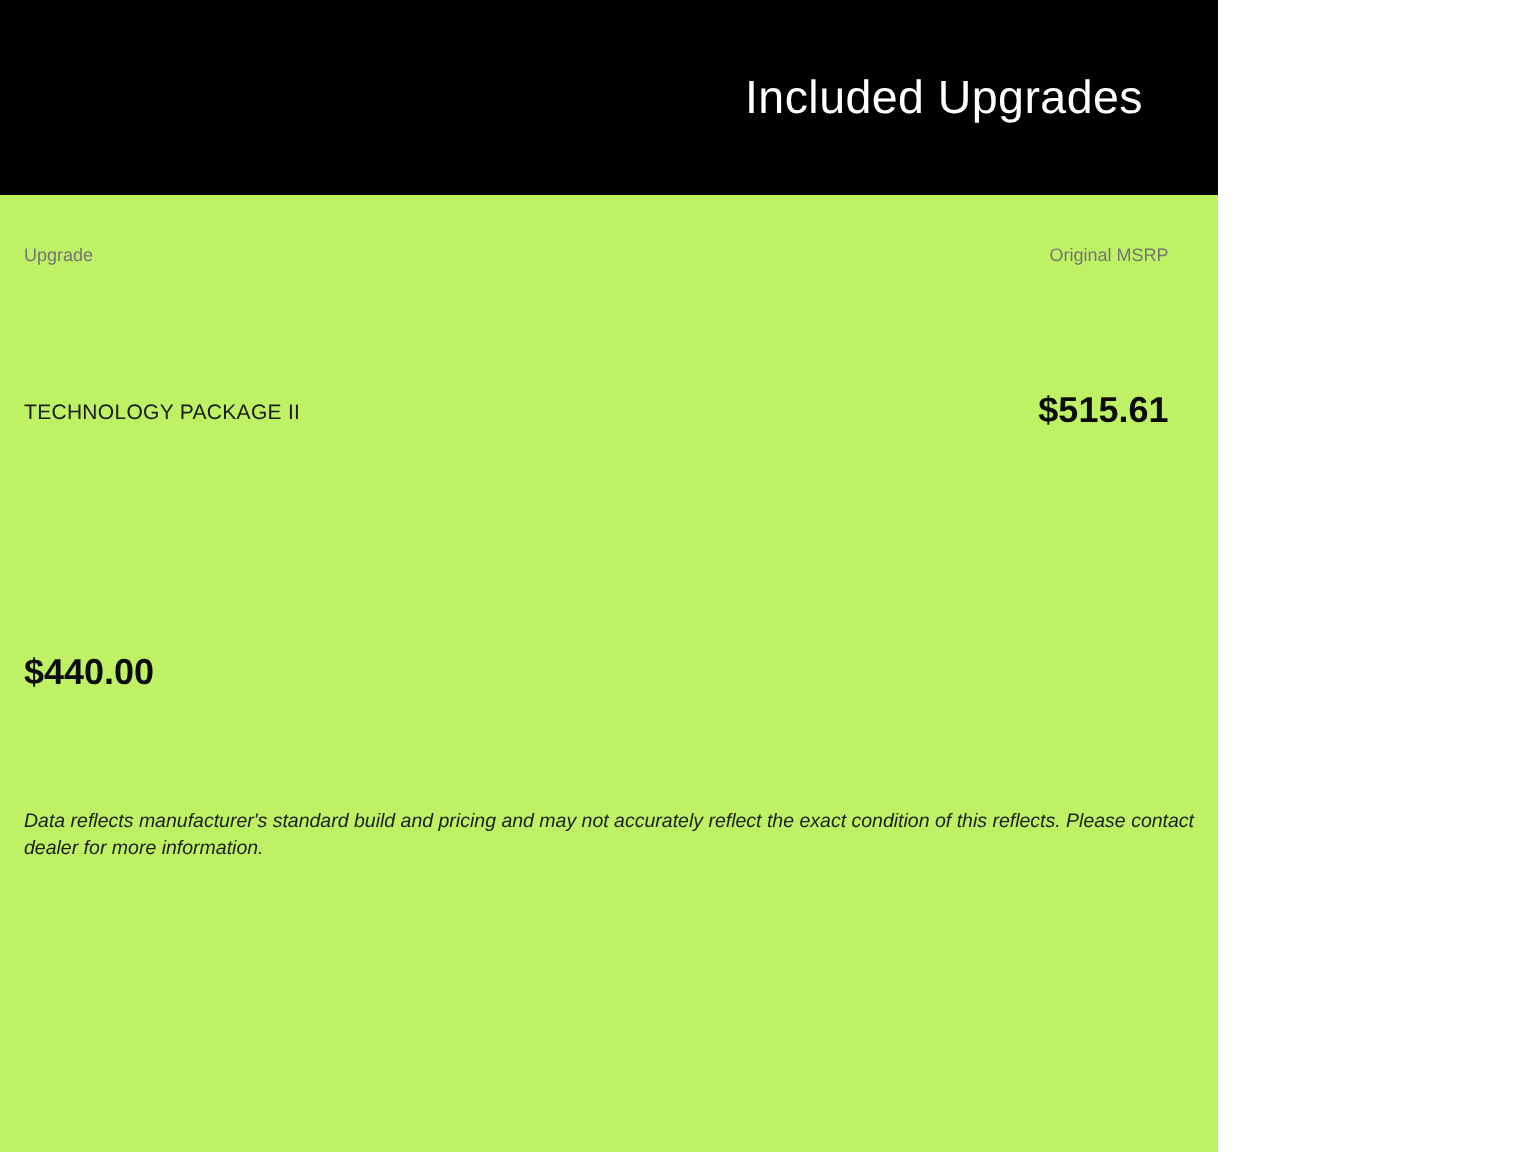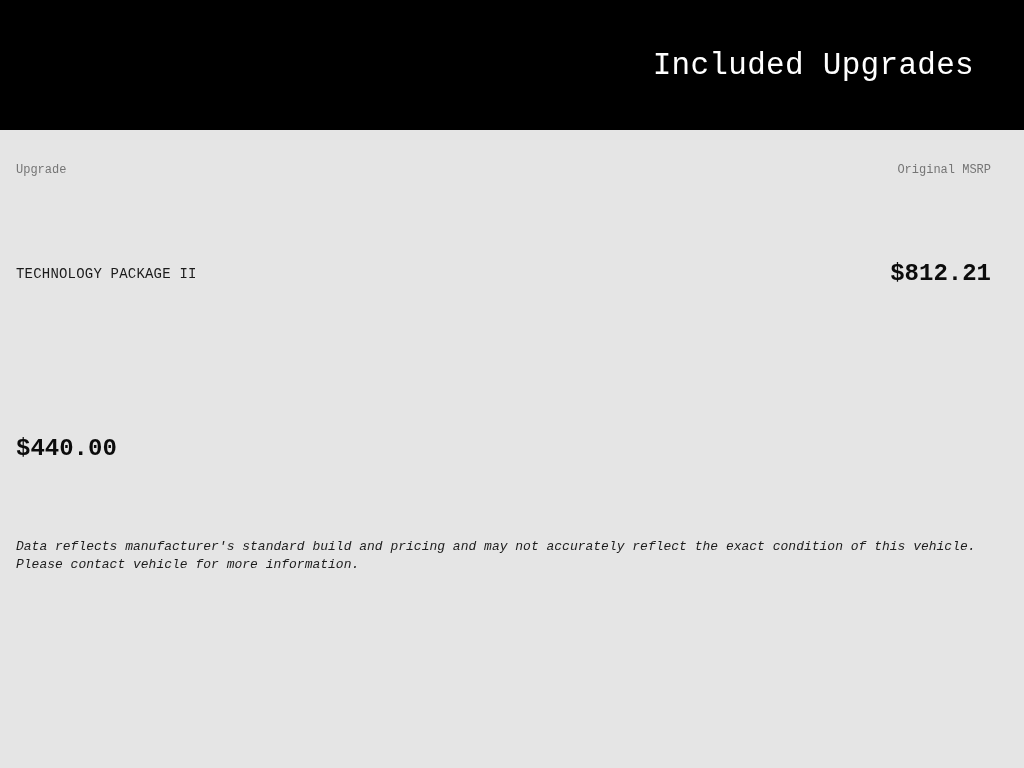--- a/index.html
+++ b/index.html
@@ -1,24 +1,24 @@
 <!DOCTYPE html>
 <html><head>
 <meta charset="utf-8">
 <style>
   html, body {
     margin: 0;
     padding: 0;
     background: #ffffff;
   }
   .page {
-    width: 1024px;
+    width: 812px;
     height: 768px;
-    background: #e5e5e5;
-    font-family: Liberation Mono, monospace;
+    background: #bef264;
+    font-family: Liberation Sans, sans-serif;
     position: relative;
     overflow: hidden;
     box-sizing: border-box;
   }
   .header-bar {
     height: 130px;
     background: #000000;
     display: flex;
     align-items: center;
     justify-content: flex-end;
@@ -81,22 +81,22 @@
   </div>
 
   <div class="col-headers">
     <span>Upgrade</span>
     <span>Original MSRP</span>
   </div>
 
   <div class="rows">
     <div class="upgrade-row">
       <span class="upgrade-name">TECHNOLOGY PACKAGE II</span>
-      <span class="upgrade-price">$812.21</span>
+      <span class="upgrade-price">$515.61</span>
     </div>
     <div class="upgrade-row">
       <span class="upgrade-price">$440.00</span>
     </div>
   </div>
 
-  <div class="disclaimer">Data reflects manufacturer's standard build and pricing and may not accurately reflect the exact condition of this vehicle. Please contact vehicle for more information.</div>
+  <div class="disclaimer">Data reflects manufacturer's standard build and pricing and may not accurately reflect the exact condition of this reflects. Please contact dealer for more information.</div>
 
 </div>
 
 </body></html>

